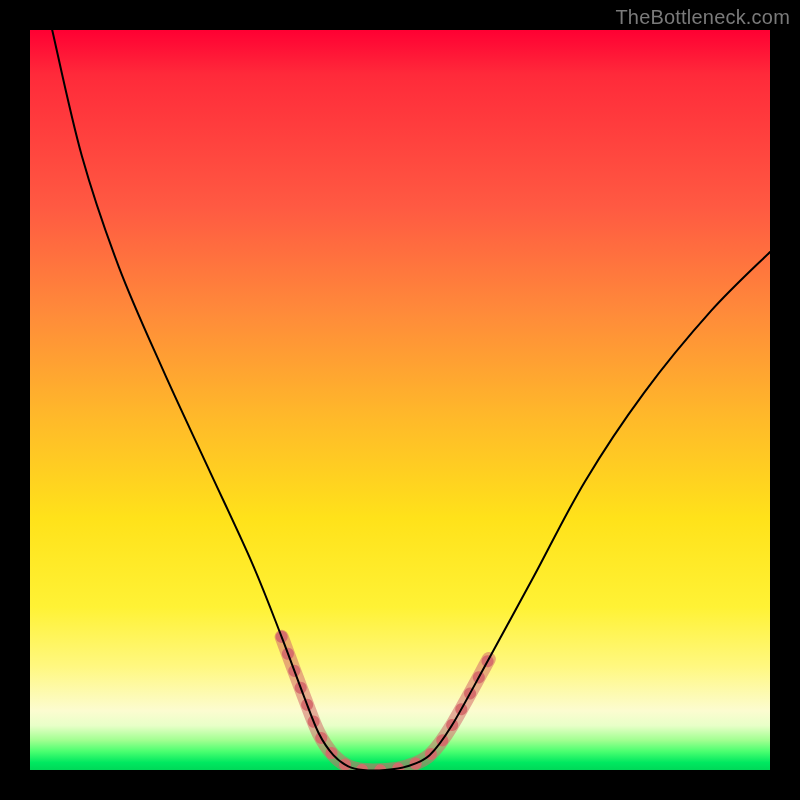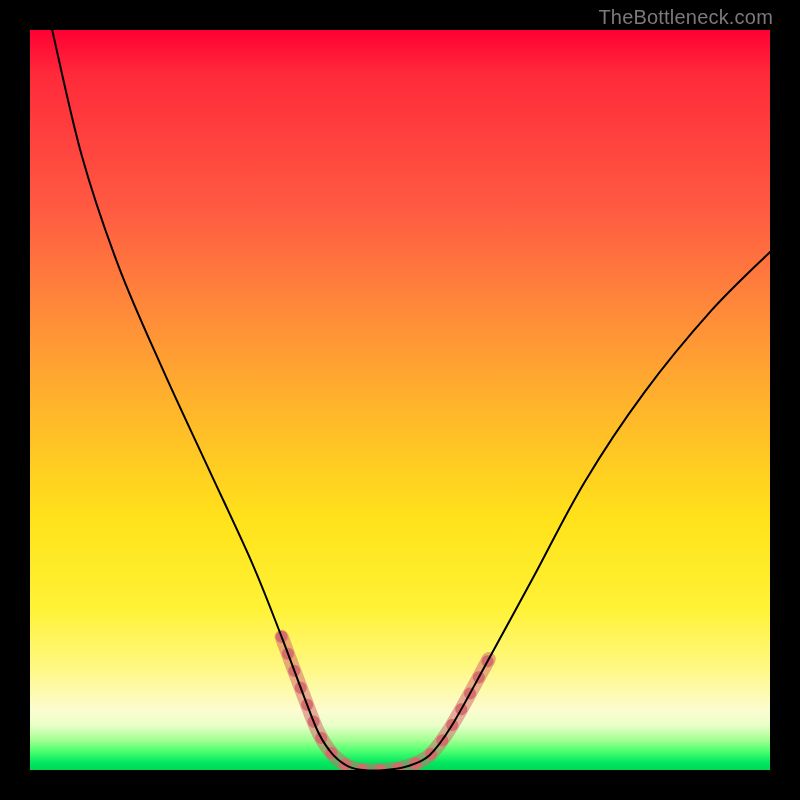--- a/index.html
+++ b/index.html
@@ -40,21 +40,21 @@
       #e8ffc8 94%,
       #a0ff90 96%,
       #4aff70 97.5%,
       #00e860 99%,
       #00d858 100%
     );
   }
   .watermark {
     position: absolute;
     top: 6px;
-    right: 27px;
+    right: 10px;
     color: #7a7a7a;
     font-size: 20px;
     letter-spacing: 0.2px;
     user-select: none;
   }
   svg.curve {
     position: absolute;
     left: 0;
     top: 0;
     width: 740px;

